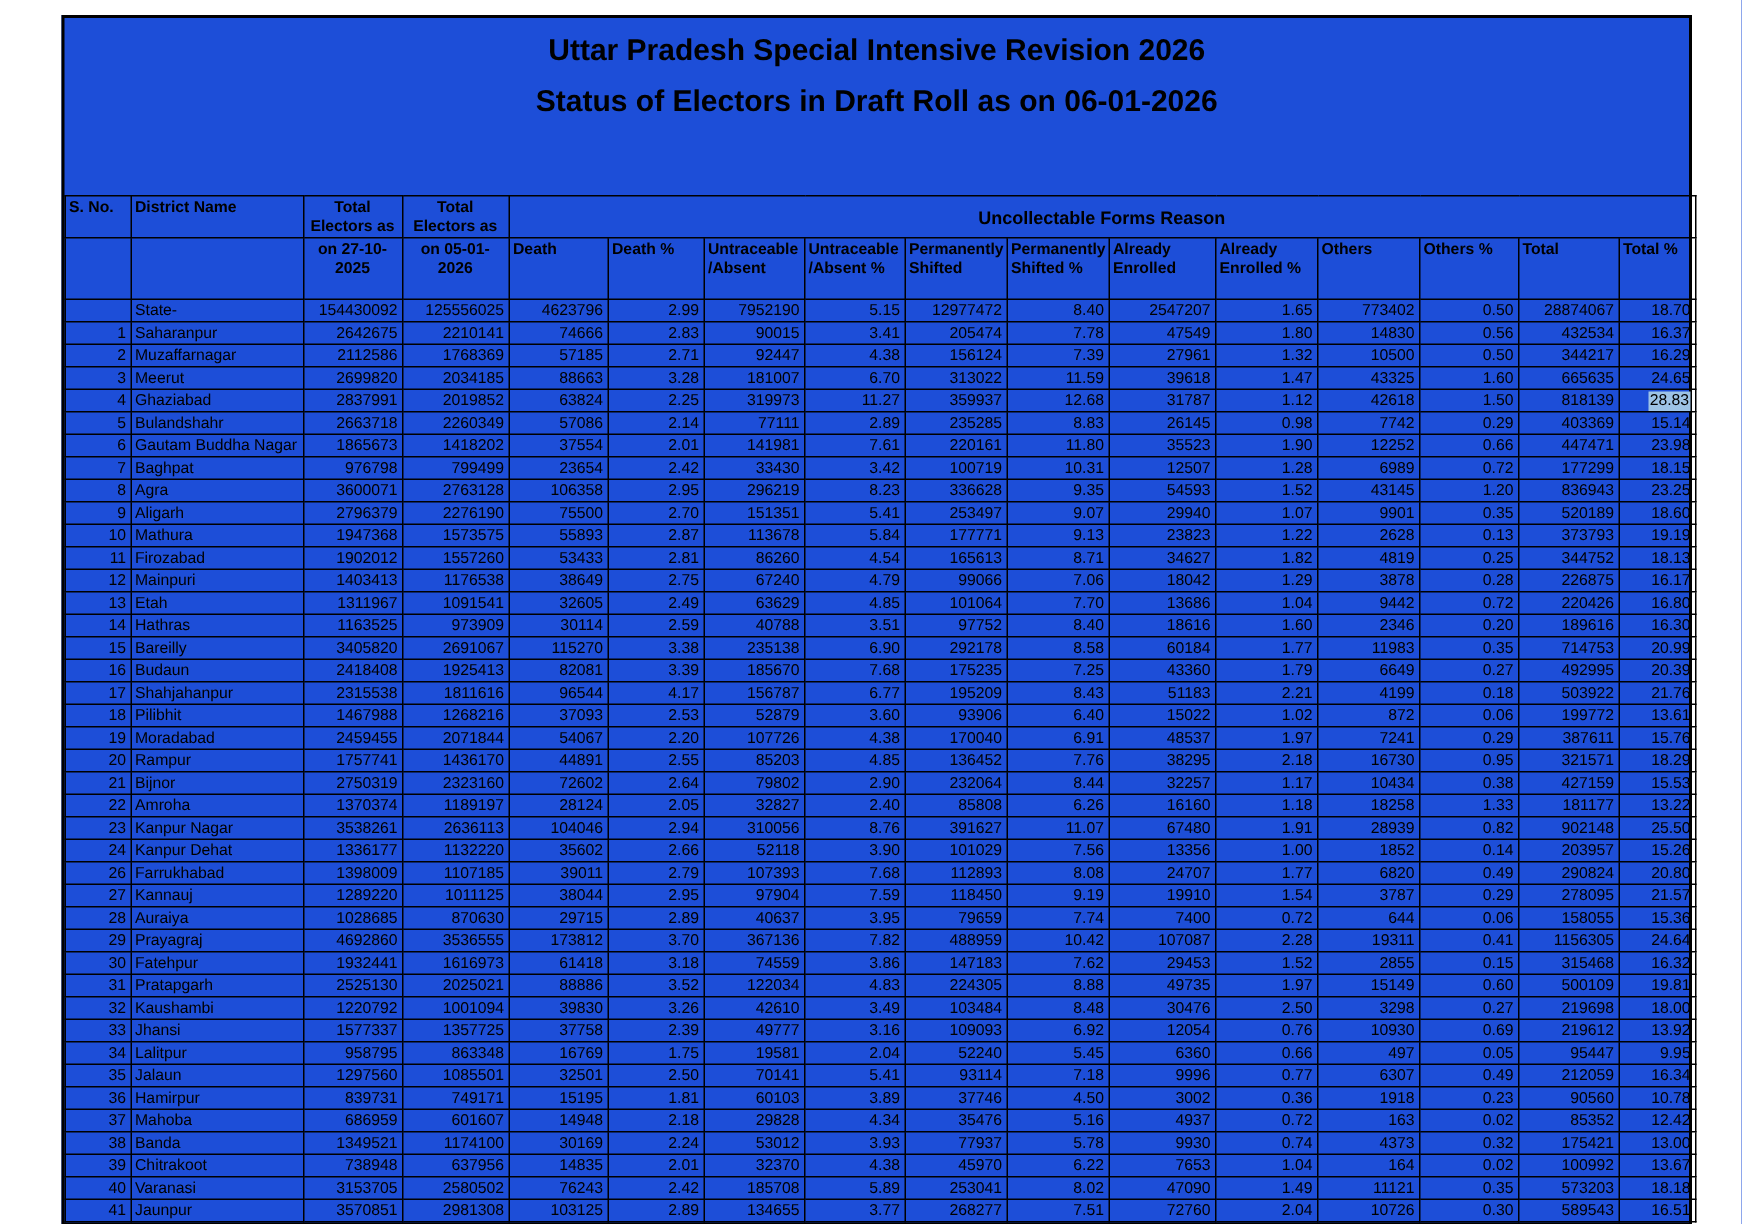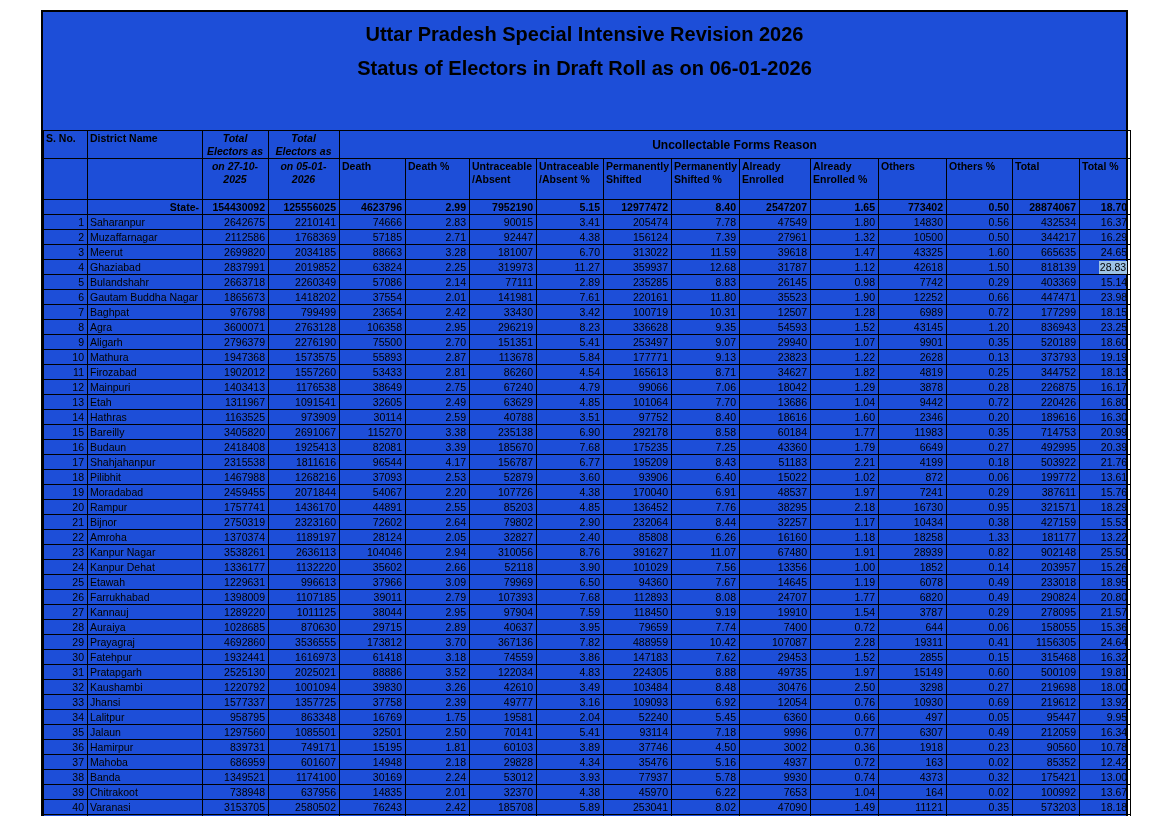--- a/index.html
+++ b/index.html
@@ -25,26 +25,26 @@
   }
   thead th{
     font-weight:bold;text-align:left;vertical-align:top;
     font-size:10.5px;line-height:13px;padding-top:1px;
   }
   tr.h1 th{height:28px;}
   tr.h2 th{height:41px;}
   th.group-th{
     text-align:center;vertical-align:middle;font-size:12px;line-height:16px;
   }
-  th.center-th{text-align:center;font-style:italic;}
+  th.center-th{text-align:center;}
   tbody tr{height:15px;}
   tbody td{line-height:13px;vertical-align:middle;padding-top:0;padding-bottom:0;}
   td.num{text-align:right;}
   td.dist{text-align:left;}
-  tr.state-row td{font-weight:bold;text-align:right;}
+  tr.state-row td{font-weight:normal;}
   .hl{display:inline-block;padding:0 1px;}
 </style>
 </head>
 <body>
 
 <div class="sheet">
   <div class="titles">
     <div class="title-line">Uttar Pradesh Special Intensive Revision 2026</div>
     <div class="title-line">Status of Electors in Draft Roll as on 06-01-2026</div>
   </div>
@@ -540,38 +540,20 @@
     <td class="num">101029</td>
     <td class="num">7.56</td>
     <td class="num">13356</td>
     <td class="num">1.00</td>
     <td class="num">1852</td>
     <td class="num">0.14</td>
     <td class="num">203957</td>
     <td class="num">15.26</td>
   </tr>
         <tr>
-    <td class="num">25</td>
-    <td class="dist">Etawah</td>
-    <td class="num">1229631</td>
-    <td class="num">996613</td>
-    <td class="num">37966</td>
-    <td class="num">3.09</td>
-    <td class="num">79969</td>
-    <td class="num">6.50</td>
-    <td class="num">94360</td>
-    <td class="num">7.67</td>
-    <td class="num">14645</td>
-    <td class="num">1.19</td>
-    <td class="num">6078</td>
-    <td class="num">0.49</td>
-    <td class="num">233018</td>
-    <td class="num">18.95</td>
-  </tr>
-        <tr>
     <td class="num">26</td>
     <td class="dist">Farrukhabad</td>
     <td class="num">1398009</td>
     <td class="num">1107185</td>
     <td class="num">39011</td>
     <td class="num">2.79</td>
     <td class="num">107393</td>
     <td class="num">7.68</td>
     <td class="num">112893</td>
     <td class="num">8.08</td>

